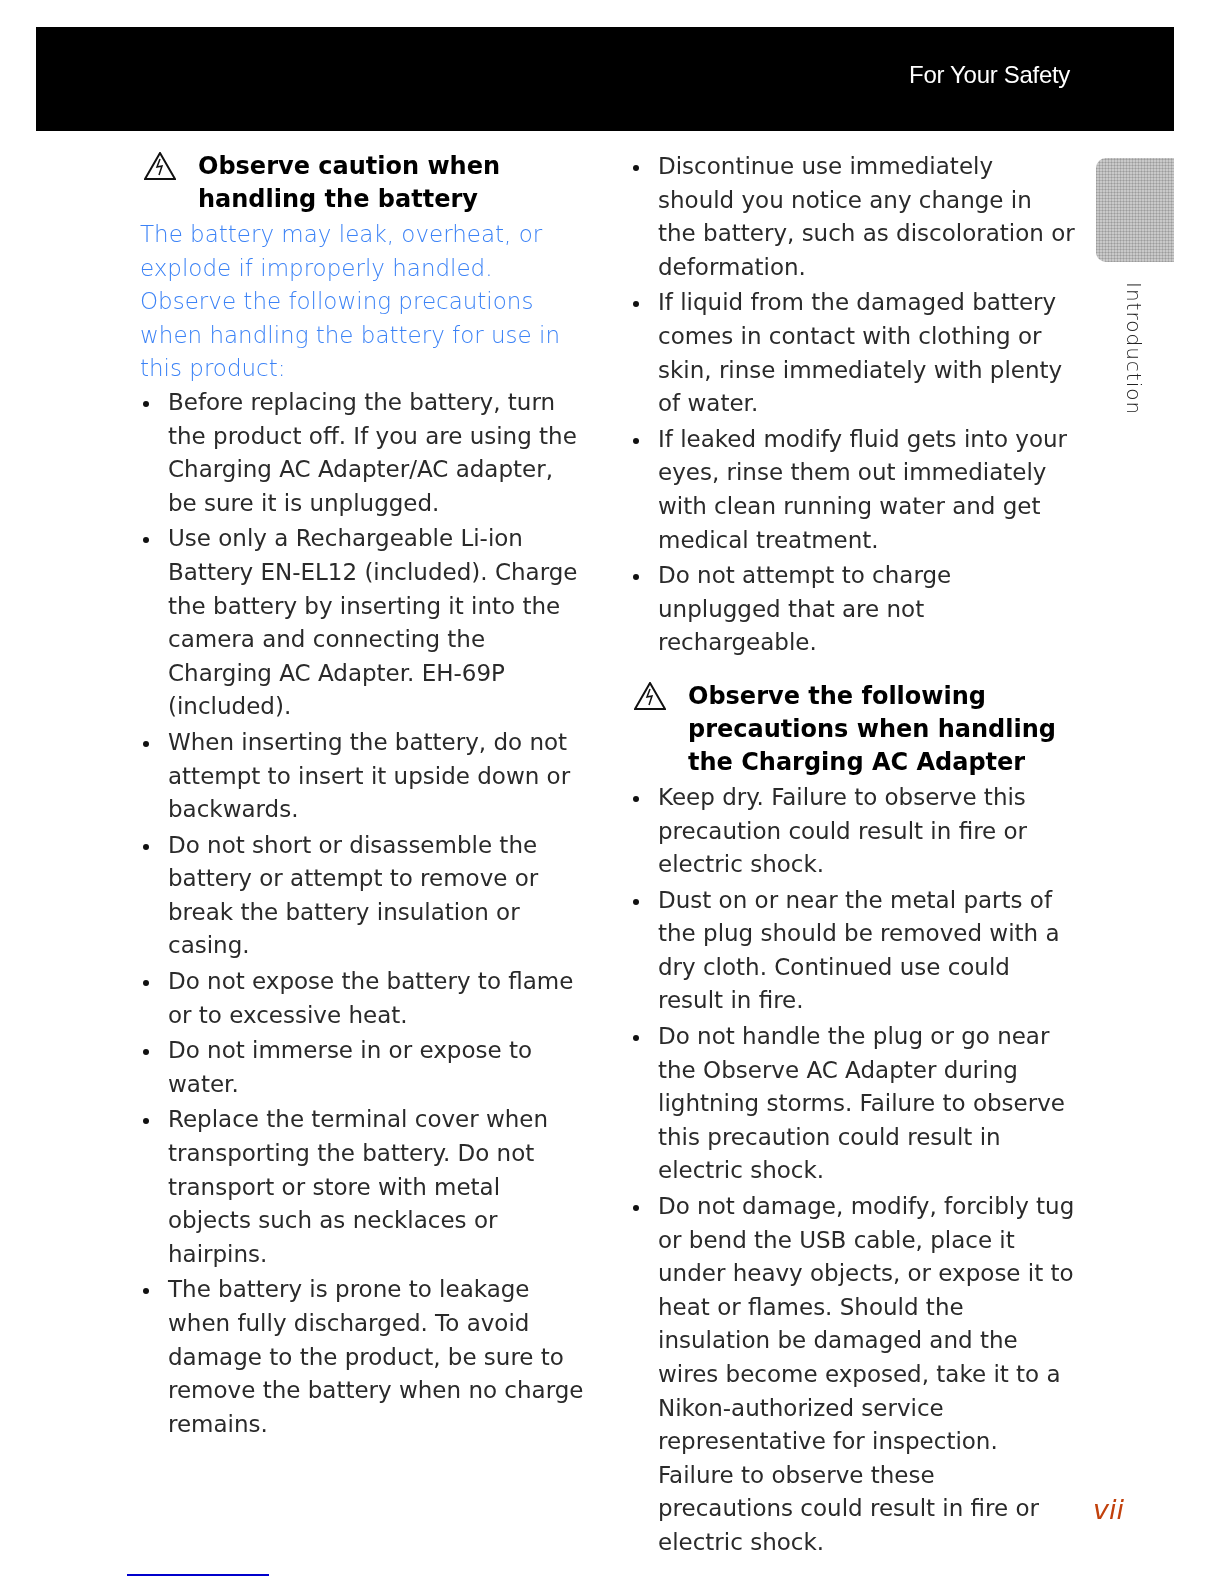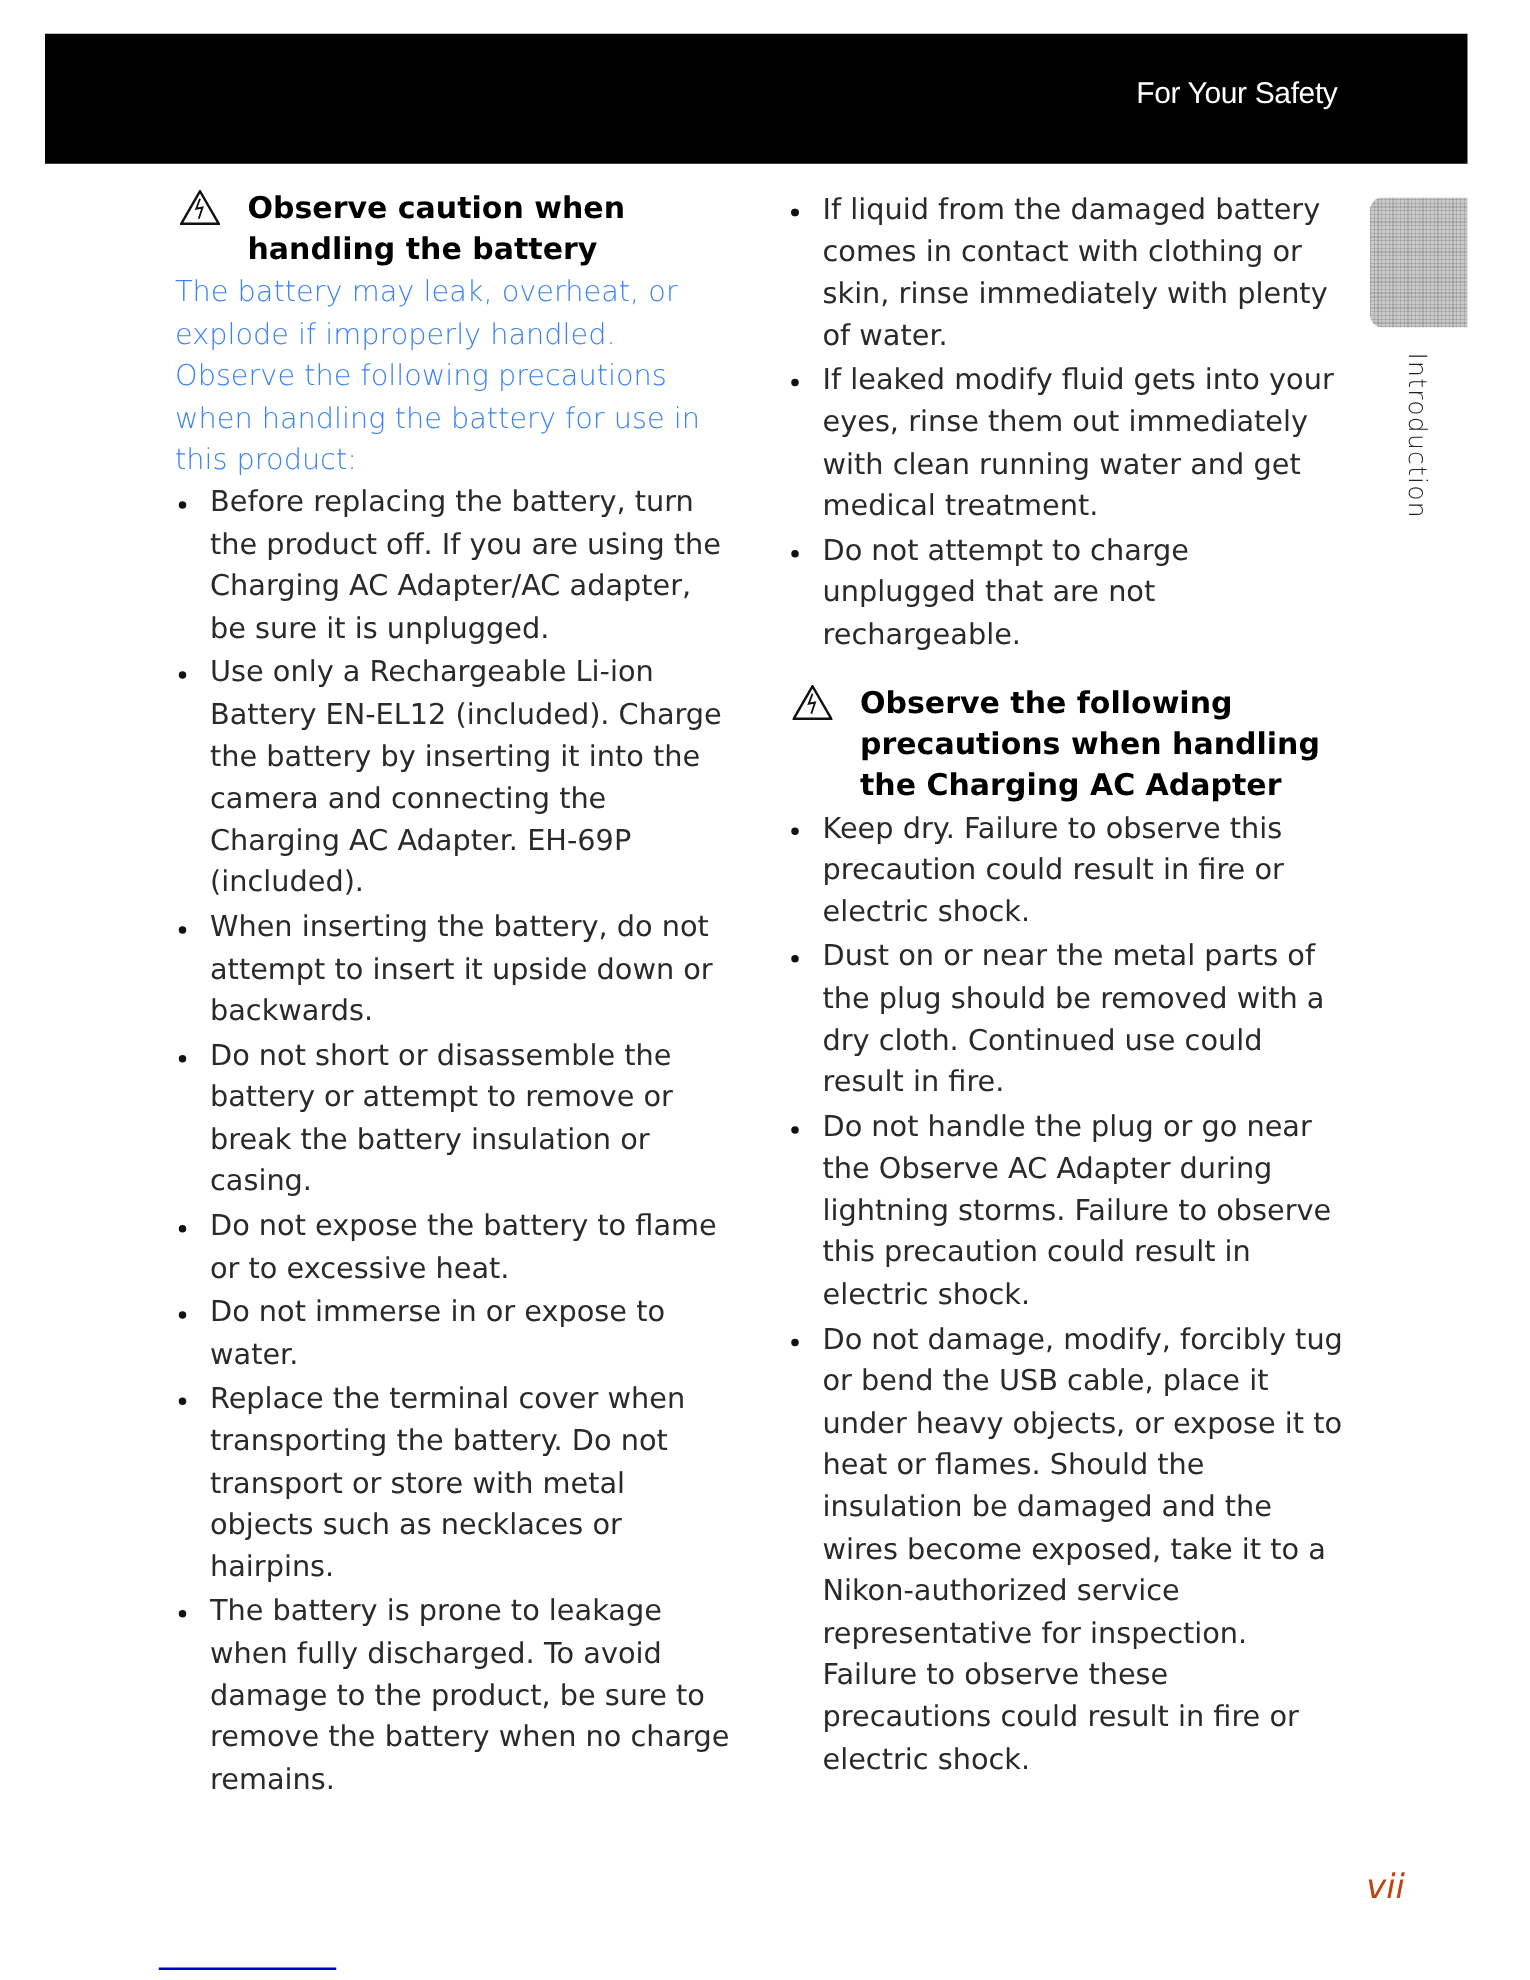--- a/index.html
+++ b/index.html
@@ -67,21 +67,21 @@
     <li><span class="dot"></span><span>Do not short or disassemble the battery or attempt to remove or break the battery insulation or casing.</span></li>
     <li><span class="dot"></span><span>Do not expose the battery to flame or to excessive heat.</span></li>
     <li><span class="dot"></span><span>Do not immerse in or expose to water.</span></li>
     <li><span class="dot"></span><span>Replace the terminal cover when transporting the battery. Do not transport or store with metal objects such as necklaces or hairpins.</span></li>
     <li><span class="dot"></span><span>The battery is prone to leakage when fully discharged. To avoid damage to the product, be sure to remove the battery when no charge remains.</span></li>
   </ul>
 </div>
 
 <div class="col col-right">
   <ul class="bullets">
-    <li><span class="dot"></span></li>
+    <li><span class="dot"></span><span>Discontinue use immediately should you notice any change in the battery, such as discoloration or deformation.</span></li>
     <li><span class="dot"></span><span>If liquid from the damaged battery comes in contact with clothing or skin, rinse immediately with plenty of water.</span></li>
     <li><span class="dot"></span><span>If leaked modify fluid gets into your eyes, rinse them out immediately with clean running water and get medical treatment.</span></li>
     <li><span class="dot"></span><span>Do not attempt to charge unplugged that are not rechargeable.</span></li>
   </ul>
   <h2 class="section-head gap-head">
     <svg class="warn" viewBox="0 0 32 28">
       <polygon points="16,1 31,27 1,27" fill="none" stroke="#111" stroke-width="2"></polygon>
       <path d="M16 7 L13 15 L18 14 L15 23" fill="none" stroke="#111" stroke-width="1.5"></path>
     </svg>
     <span>Observe the following precautions when handling the Charging AC Adapter</span>

